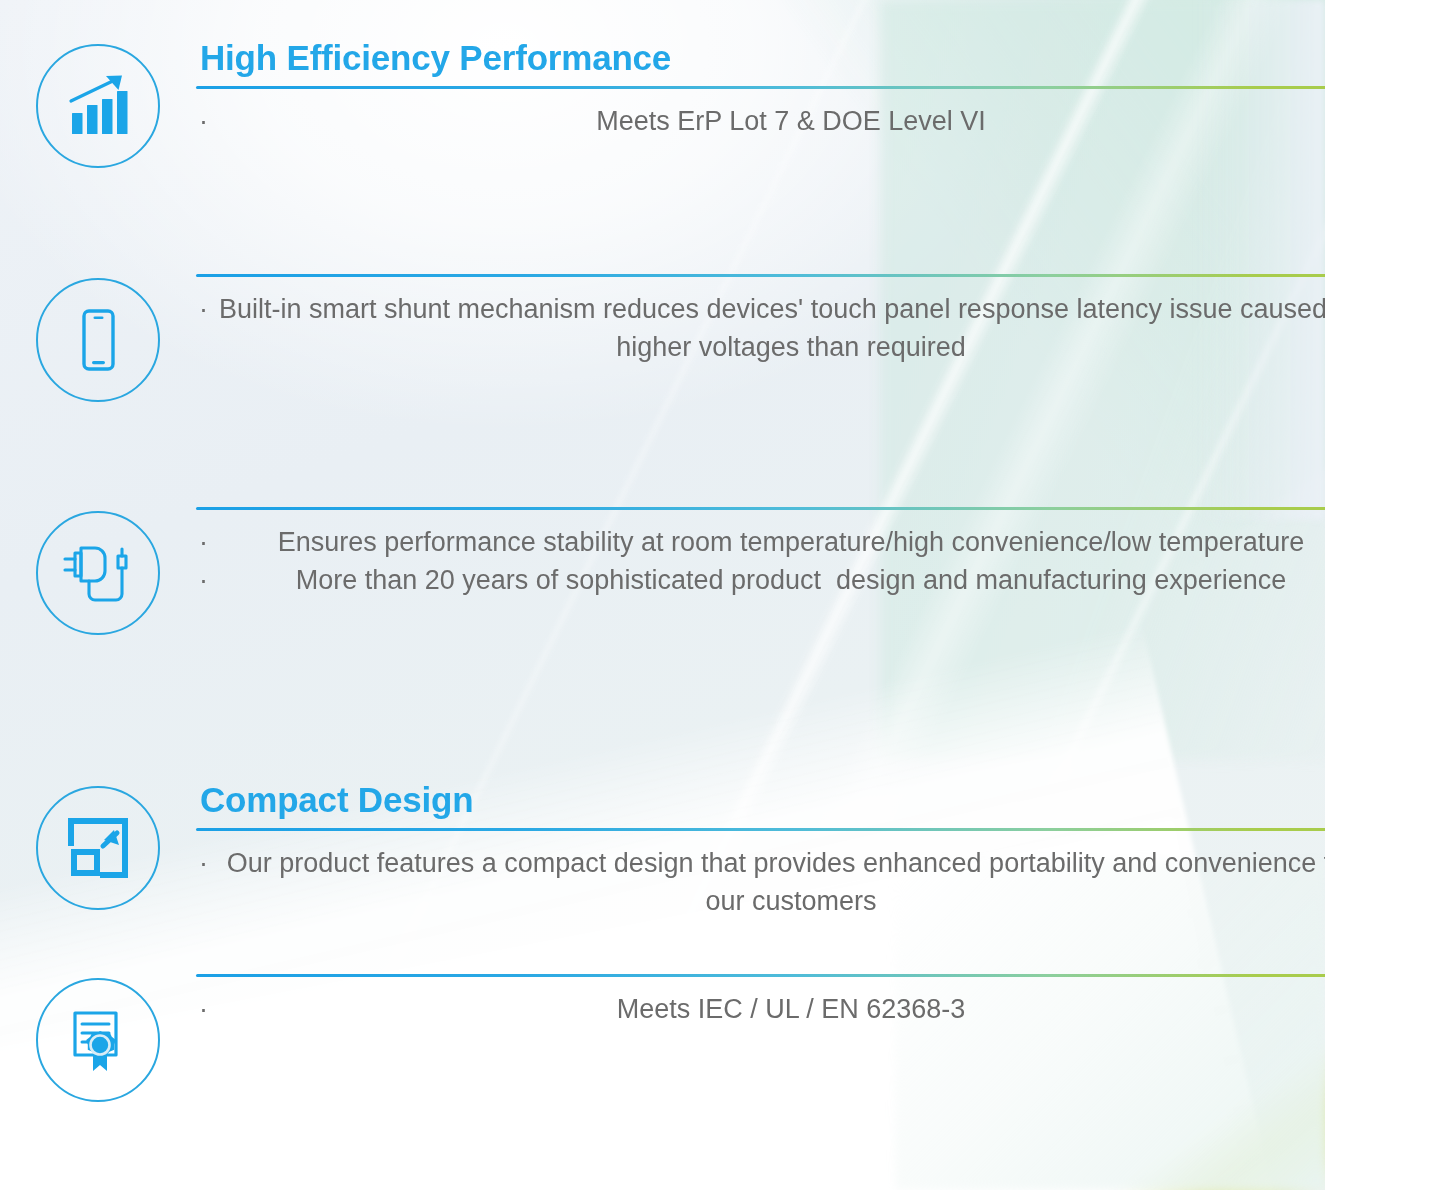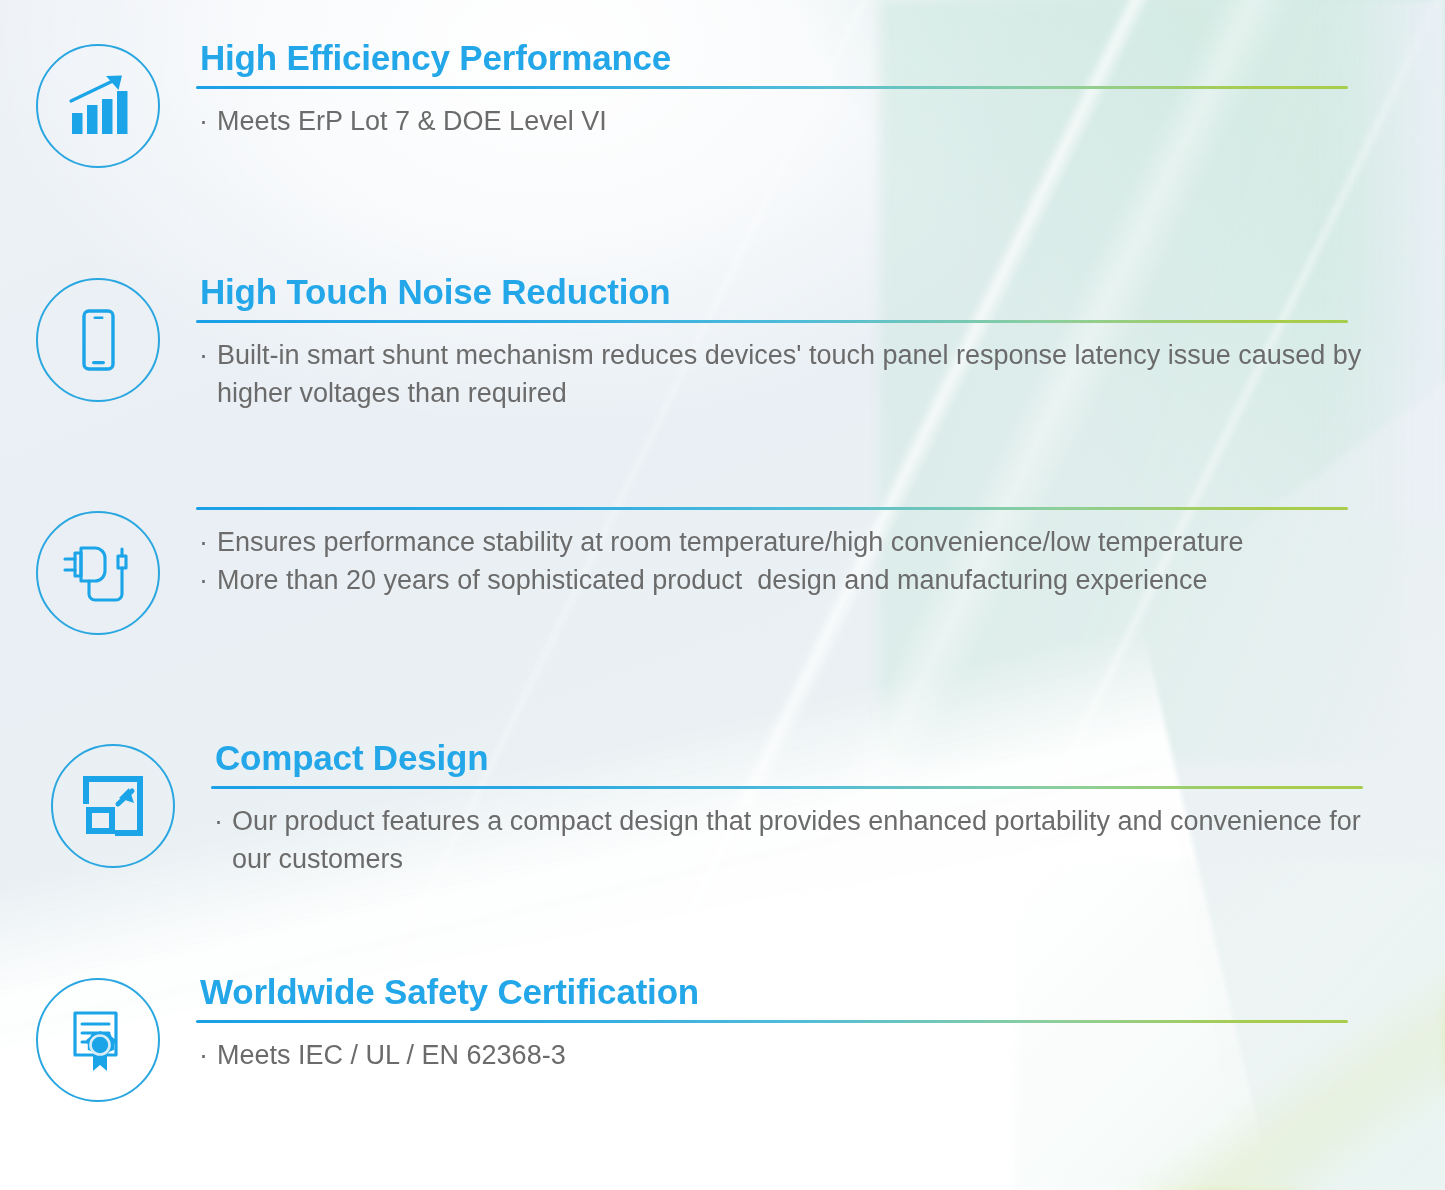--- a/index.html
+++ b/index.html
@@ -11,21 +11,21 @@
   body {
     width: 1445px;
     height: 1190px;
     font-family: "Liberation Sans", sans-serif;
     overflow: hidden;
   }
 
   
   .page {
     position: relative;
-    width: 1445px;
+    width: 1325px;
     height: 1190px;
     overflow: hidden;
     background: #eaeff5;
   }
   .bg-base {
     position: absolute;
     inset: 0;
     background:
       radial-gradient(ellipse 900px 620px at 38% 4%, #ffffff 0%, rgba(255,255,255,0.75) 28%, rgba(255,255,255,0.0) 62%),
       linear-gradient(160deg, #eef2f7 0%, #e9eff4 35%, #eaf1f3 60%, #eef4f4 100%);
@@ -199,21 +199,21 @@
     display: flex;
     align-items: flex-start;
     white-space: pre-wrap;
   }
   .bullet-dot {
     flex: 0 0 auto;
     padding: 0 9px 0 3px;
     color: #6b6b6b;
     line-height: 1.42;
   }
-  .bullet-text { flex: 1 1 auto; }
+  .bullet-text { flex: 1 1 auto; text-align: center; }
 </style>
 </head>
 <body>
 
 <div class="page">
 
   <div class="bg-base"></div>
   <div class="bg-wedge-green"></div>
   <div class="bg-wedge-green2"></div>
   <div class="streak s4"></div>
@@ -260,21 +260,20 @@
       <div class="icon-wrap">
         <div class="icon-circle">
           <svg width="74" height="74" viewBox="0 0 74 74" aria-hidden="true">
             <rect x="23" y="8" width="29" height="58" rx="5" ry="5" fill="none" stroke="#1ba5e8" stroke-width="3.4"></rect>
             <rect x="32.5" y="13.5" width="10" height="2.6" rx="1.3" fill="#1ba5e8"></rect>
             <rect x="31" y="58" width="13" height="3.2" rx="1.6" fill="#1ba5e8"></rect>
           </svg>
         </div>
       </div>
       <div class="body-col">
-        <h2 class="feature-title">High Touch Noise Reduction</h2>
         <div class="divider"></div>
         <ul class="bullets">
           <li class="bullet">
             <span class="bullet-dot">·</span>
             <span class="bullet-text">Built-in smart shunt mechanism reduces devices' touch panel response latency issue caused by higher voltages than required</span>
           </li>
         </ul>
       </div>
     </div>
 
@@ -307,21 +306,21 @@
             <span class="bullet-text">Ensures performance stability at room temperature/high convenience/low temperature</span>
           </li>
           <li class="bullet">
             <span class="bullet-dot">·</span>
             <span class="bullet-text">More than 20 years of sophisticated product  design and manufacturing experience</span>
           </li>
         </ul>
       </div>
     </div>
 
-    <div class="feature" style="top:740px;padding-left:15px;">
+    <div class="feature" style="top:782px;">
       <div class="icon-wrap">
         <div class="icon-circle">
           <svg width="72" height="72" viewBox="0 0 72 72" aria-hidden="true">
             <g fill="none" stroke="#1ba5e8" stroke-width="6">
 
               <path d="M9 34 V9 H63 V63 H38"></path>
 
               <rect x="12" y="40" width="23" height="21"></rect>
             </g>
 
@@ -358,21 +357,20 @@
 
             <g fill="#1ba5e8">
               <path d="M39 28
                        l4.6 2.1 5.0 -0.9 2.2 4.6 4.0 3.1 -1.6 4.8 0 5.1 -4.7 1.9 -3.6 3.6 -4.9 -1.3 -4.9 1.3 -3.6 -3.6 -4.7 -1.9 0 -5.1 -1.6 -4.8 4.0 -3.1 2.2 -4.6 5.0 0.9 Z"></path>
             </g>
             <circle cx="39" cy="42" r="9.5" fill="none" stroke="#d8ecf6" stroke-width="2.6"></circle>
           </svg>
         </div>
       </div>
       <div class="body-col">
-        <h2 class="feature-title">Worldwide Safety Certification</h2>
         <div class="divider"></div>
         <ul class="bullets">
           <li class="bullet">
             <span class="bullet-dot">·</span>
             <span class="bullet-text">Meets IEC / UL / EN 62368-3</span>
           </li>
         </ul>
       </div>
     </div>
 

